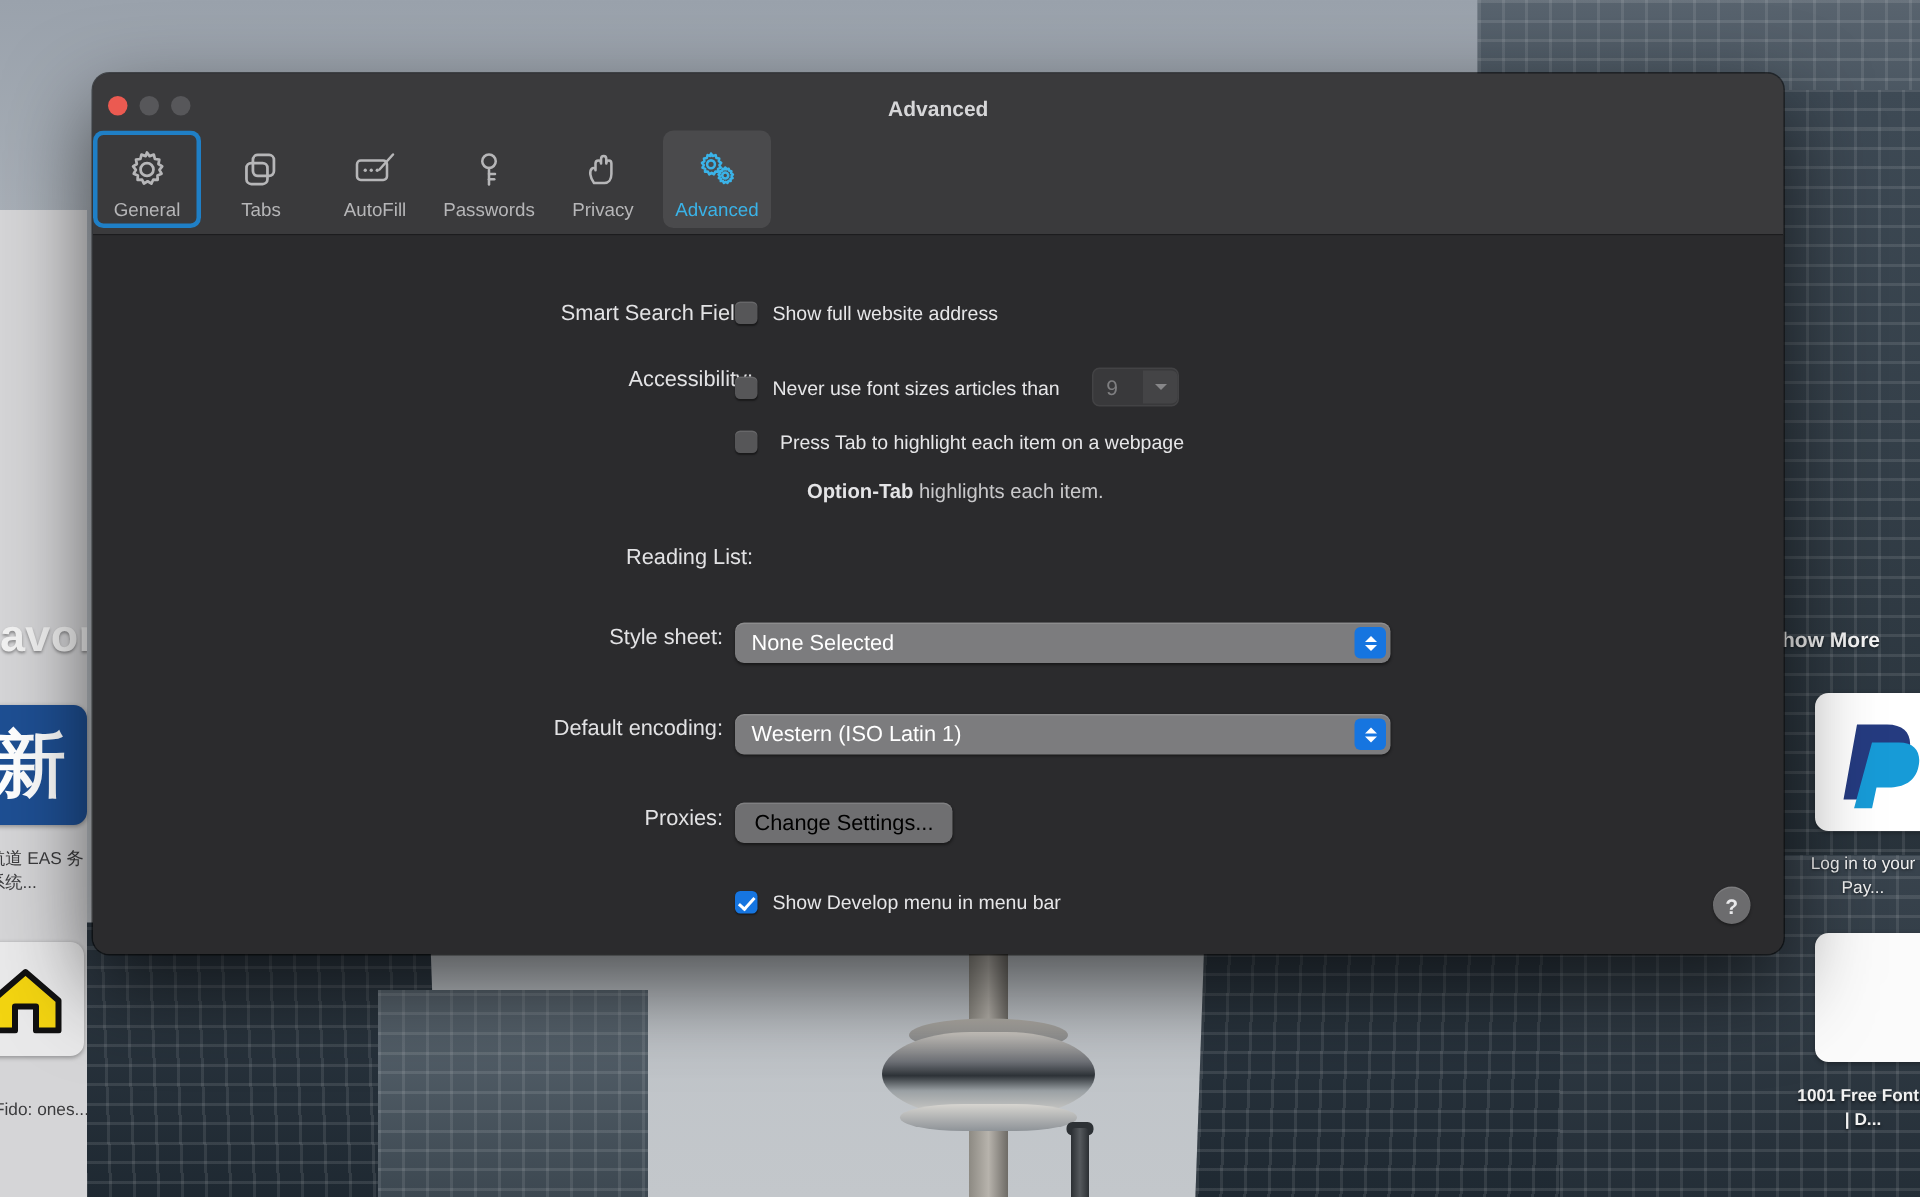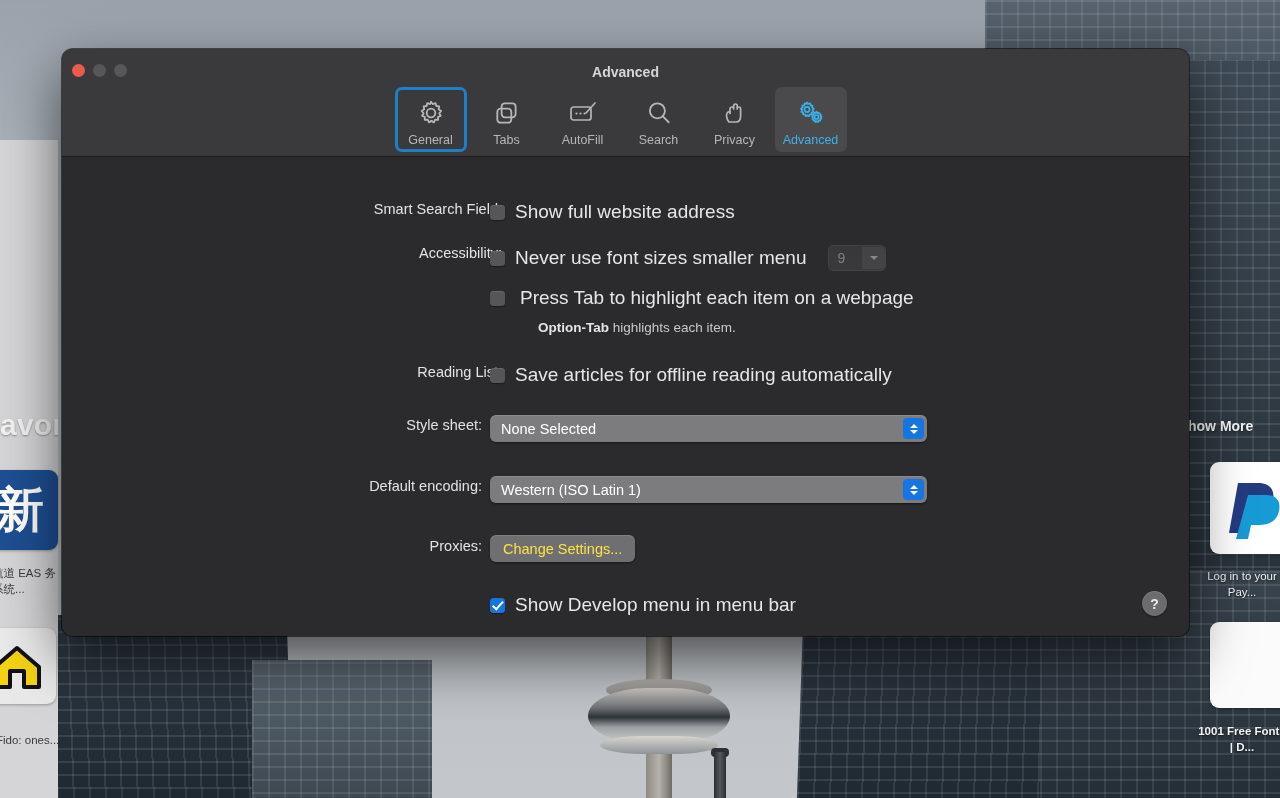--- a/index.html
+++ b/index.html
@@ -106,40 +106,40 @@
     font-size:14px; font-weight:700; color:#d6d6d8;
   }
   #traffic { position:absolute; left:10px; top:15px; display:flex; gap:8px; }
   .light { width:13px; height:13px; border-radius:50%; }
   #light-close { background:#eb5a51; }
   #light-min, #light-zoom { background:#57575a; }
 
   
   #toolbar {
     position:absolute; left:0; right:10px; top:38px;
-    display:flex; justify-content:center; align-items:flex-start; gap:4px;
+    display:flex; justify-content:flex-start; align-items:flex-start; gap:4px;
   }
   .tb-item {
     width:72px; padding:6px 0 5px;
     display:flex; flex-direction:column; align-items:center; gap:6px;
     border-radius:7px;
     color:#b6b6b8; font-size:12.5px; line-height:14px;
     cursor:default;
   }
   .tb-item .ic { height:34px; display:flex; align-items:flex-end; }
   .tb-item.selected-outline { box-shadow: inset 0 0 0 3px #1f7fc6; }
   .tb-item.selected-fill { background:#4a4a4c; color:#3ab3e8; }
   .tb-item.selected-fill svg { stroke:#3ab3e8; }
   .tb-item svg { stroke:#b6b6b8; fill:none; stroke-width:1.7; stroke-linecap:round; stroke-linejoin:round; }
 
   
   #content { position:relative; height:480px; background:#2b2b2d; }
   .row { position:absolute; display:flex; align-items:center; }
   .lbl { color:#e2e2e4; font-size:14.5px; text-align:right; }
-  .opt { color:#e6e6e8; font-size:19px; }
+  .opt { color:#e6e6e8; font-size:13px; }
 
   .cb { width:15px; height:15px; border-radius:3.5px; background:#565658;
         box-shadow:inset 0 1px 0 rgba(255,255,255,.10), 0 1px 1px rgba(0,0,0,.4);
         flex:none; }
   .cb.checked { background:#1675e0; position:relative; box-shadow:0 1px 1px rgba(0,0,0,.4); }
   .cb.checked::after{
     content:""; position:absolute; left:4.6px; top:1.6px;
     width:4px; height:8.5px; border:solid #fff; border-width:0 2px 2px 0;
     transform:rotate(42deg);
   }
@@ -157,21 +157,21 @@
     display:flex; flex-direction:column; align-items:center; justify-content:center; gap:2px;
   }
   .popup-arrow i{ display:block; width:0;height:0;border-left:4px solid transparent;border-right:4px solid transparent;}
   .popup-arrow i.up{ border-bottom:4.5px solid #fff; }
   .popup-arrow i.down{ border-top:4.5px solid #fff; }
 
   .btn {
     height:27px; border-radius:6px; background:#6f6f71;
     box-shadow:inset 0 1px 0 rgba(255,255,255,.12), 0 1px 2px rgba(0,0,0,.45);
     display:flex; align-items:center; padding:0 13px;
-    color:#fde047; font-size:14.5px; font-weight:500;
+    color:#000000; font-size:14.5px; font-weight:500;
   }
 
   .stepper {
     display:flex; align-items:center; height:24px; width:56px;
     border-radius:5px; background:#3e3e40; border:1px solid #4b4b4d;
     opacity:.75;
   }
   .stepper .val { flex:1; color:#9b9b9d; font-size:14px; padding-left:8px; }
   .stepper .chev {
     width:23px; height:22px; background:#4d4d4f; border-radius:0 4px 4px 0;
@@ -274,30 +274,32 @@
             <rect x="3" y="7" width="20" height="13" rx="2.5"></rect>
             <circle cx="8.5" cy="13.5" r="1.1" fill="#b6b6b8" stroke="none"></circle>
             <circle cx="12.5" cy="13.5" r="1.1" fill="#b6b6b8" stroke="none"></circle>
             <circle cx="16.5" cy="13.5" r="1.1" fill="#b6b6b8" stroke="none"></circle>
             <path d="M18 13 L27 3"></path>
           </svg>
         </span>
         <span>AutoFill</span>
       </div>
 
-
       <div class="tb-item">
         <span class="ic">
-          <svg width="28" height="28" viewBox="0 0 26 26">
-            <circle cx="11.5" cy="11" r="7"></circle>
-            <path d="M16.6 16.2 L22 21.6"></path>
-          </svg>
-        </span>
-        <span>Search</span>
-      </div>
+          <svg width="26" height="28" viewBox="0 0 26 26">
+            <circle cx="13" cy="7.5" r="4.5"></circle>
+            <path d="M13 12 L13 23"></path>
+            <path d="M13 16 L17 16"></path>
+            <path d="M13 19.5 L16.5 19.5"></path>
+          </svg>
+        </span>
+        <span>Passwords</span>
+      </div>
+
 
 
       <div class="tb-item">
         <span class="ic">
           <svg width="26" height="28" viewBox="0 0 26 26">
             <path d="M7 22 C4 18 4 14 5.5 12.5 C6.5 11.5 8 12 8 13.5 L8 9 C8 7.6 9.1 7 10 7 C10.9 7 11.7 7.6 11.7 9 L11.7 6 C11.7 4.7 12.6 4 13.5 4 C14.4 4 15.2 4.7 15.2 6 L15.2 9 C15.2 7.7 16 7 16.9 7 C17.8 7 18.6 7.7 18.6 9 L18.6 16 C18.6 20 16.5 22 14 22 Z"></path>
           </svg>
         </span>
         <span>Privacy</span>
       </div>
@@ -327,44 +329,40 @@
     <div class="row" style="left:428px; top:44px; gap:10px;">
       <span class="cb"></span>
       <span class="opt">Show full website address</span>
     </div>
 
     <div class="row" style="left:0; top:88px; width:440px; justify-content:flex-end;">
       <span class="lbl">Accessibility:</span>
     </div>
     <div class="row" style="left:428px; top:88px; gap:10px;">
       <span class="cb"></span>
-      <span class="opt">Never use font sizes smaller menu</span>
+      <span class="opt">Never use font sizes articles than</span>
       <span class="stepper" style="margin-left:12px;">
         <span class="val">9</span>
         <span class="chev">
             <b></b>
           </span>
       </span>
     </div>
     <div class="row" style="left:428px; top:130px; gap:15px;">
       <span class="cb"></span>
       <span class="opt">Press Tab to highlight each item on a webpage</span>
     </div>
     <div class="row" style="left:476px; top:163px;">
       <span class="hint">
         <b>Option-Tab</b><span> highlights each item.</span>
       </span>
     </div>
 
     <div class="row" style="left:0; top:207px; width:440px; justify-content:flex-end;">
       <span class="lbl">Reading List:</span>
-    </div>
-    <div class="row" style="left:428px; top:207px; gap:10px;">
-      <span class="cb"></span>
-      <span class="opt">Save articles for offline reading automatically</span>
     </div>
 
     <div class="row" style="left:0; top:260px; width:420px; justify-content:flex-end;">
       <span class="lbl">Style sheet:</span>
     </div>
     <div class="row" style="left:428px; top:258px;">
       <span class="popup" style="width:392px;">
         <span>None Selected</span>
         <span class="popup-arrow">
             <i class="up"></i>

